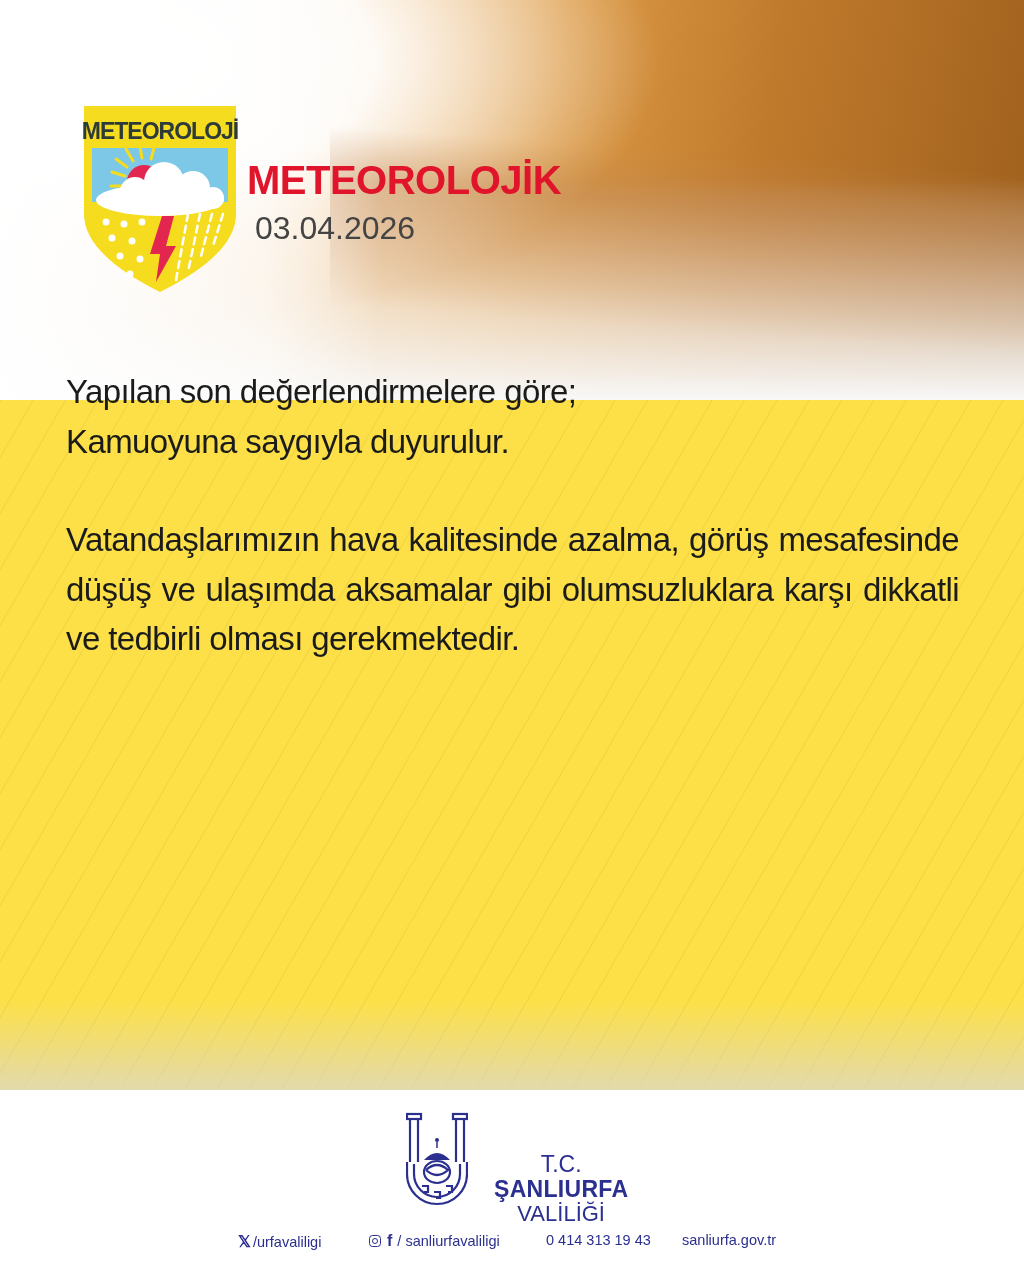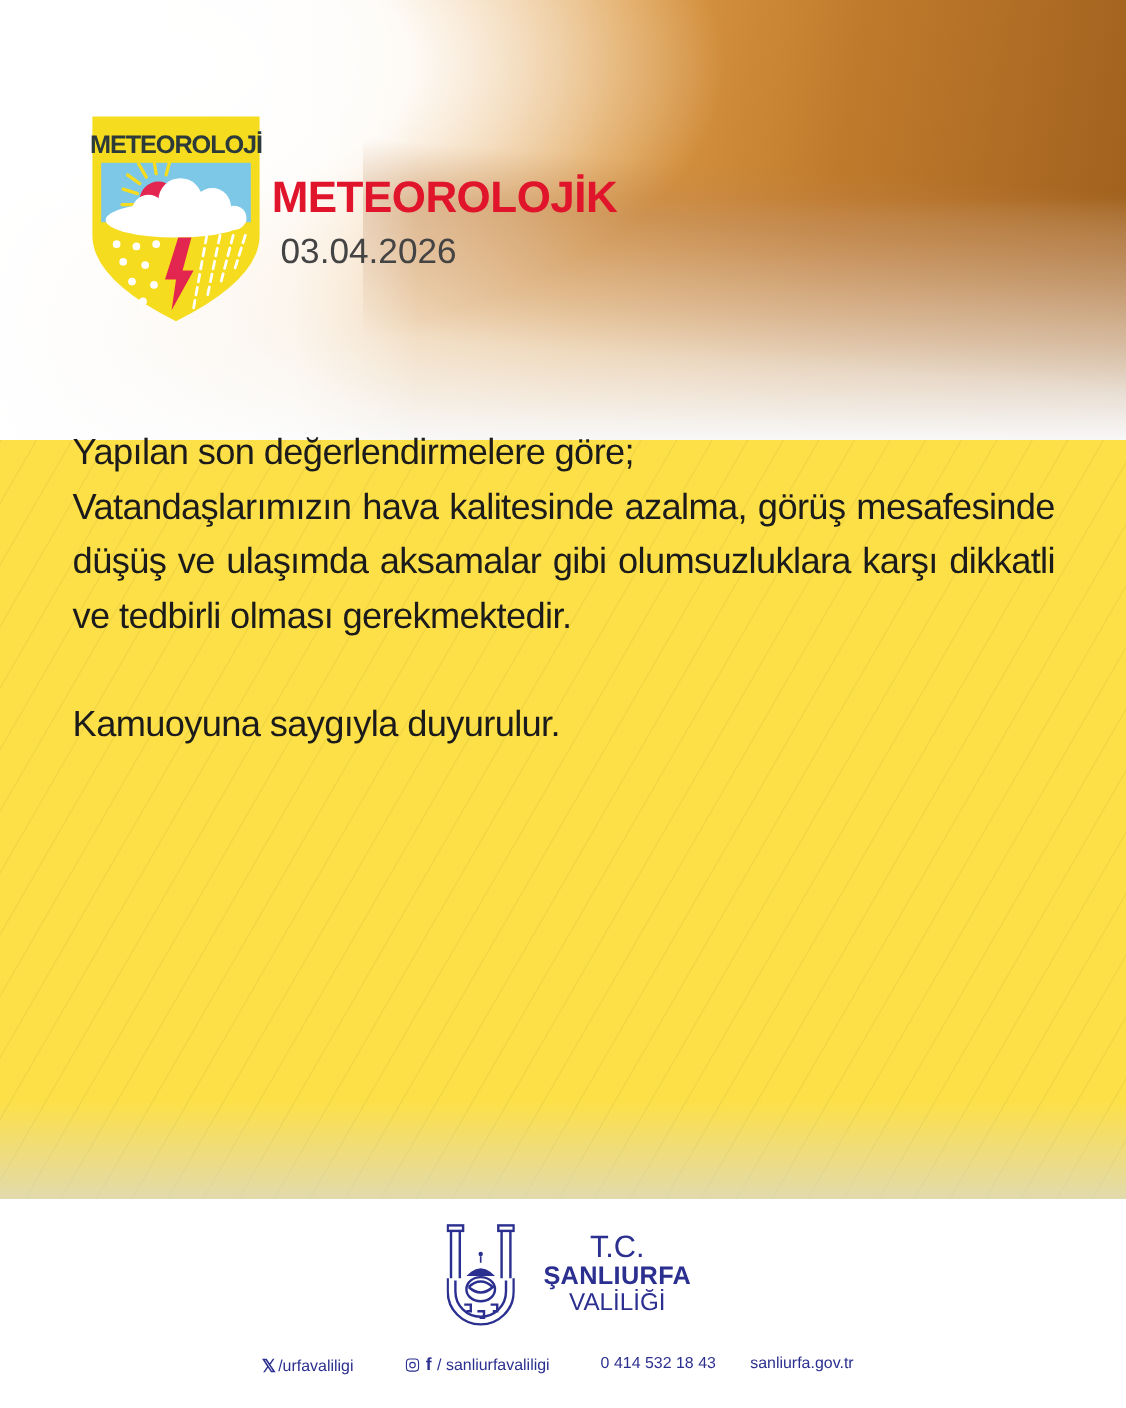--- a/index.html
+++ b/index.html
@@ -43,33 +43,33 @@
     font-family: "Liberation Sans", sans-serif; font-weight: 700; color: #e0142b;
     font-size: 40px; line-height: 40px; letter-spacing: -0.5px;
   }
   .title-date {
     font-family: "Liberation Sans", sans-serif; color: #444; font-size: 32px;
     margin-top: 10px; margin-left: 8px; letter-spacing: 0px;
   }
 
   
   .body-text {
-    position: absolute; left: 66px; top: 386px; width: 893px;
+    position: absolute; left: 66px; top: 367px; width: 893px;
     font-family: "Liberation Sans", sans-serif; color: #1b1b1b;
     font-size: 33px; line-height: 49.5px; letter-spacing: -0.6px;
   }
   .para { text-align: justify; text-align-last: left; }
   .para + .para { margin-top: 49px; }
   .intro { text-align: left; }
 
   
   .footer { position: absolute; left: 0; top: 1090px; width: 1024px; height: 190px; background: #ffffff; }
   .vali-logo { position: absolute; left: 406px; top: 1112px; width: 62px; height: 96px; }
   .vali-text { position: absolute; left: 494px; top: 1122px; text-align: center; color: #2b2f8f; }
-  .vali-tc { font-size: 28px; line-height: 24px; }
+  .vali-tc { font-size: 23px; line-height: 24px; margin-top: 30px; }
   .vali-name { font-size: 23px; line-height: 26px; font-weight: 700; letter-spacing: 0.3px; }
   .vali-sub { font-size: 22px; line-height: 24px; }
 
   .contacts {
     position: absolute; top: 1232px; left: 0; width: 1024px;
     font-size: 14.5px; color: #2b2f8f;
   }
   .contact { position: absolute; top: 0; white-space: nowrap; display: flex; align-items: center; gap: 2px; }
   .ic { font-weight: 700; display: inline-block; }
   .ic-x { font-size: 16px; }
@@ -134,22 +134,22 @@
     </g>
   </svg>
 
   <div class="title-block">
     <div class="title-line">METEOROLOJİK</div>
     <div class="title-date">03.04.2026</div>
   </div>
 
   <div class="body-text">
     <div class="intro">Yapılan son değerlendirmelere göre;</div>
+    <div class="para">Kamuoyuna saygıyla duyurulur.</div>
     <div class="para">Vatandaşlarımızın hava kalitesinde azalma, görüş mesafesinde düşüş ve ulaşımda aksamalar gibi olumsuzluklara karşı dikkatli ve tedbirli olması gerekmektedir.</div>
-    <div class="para">Kamuoyuna saygıyla duyurulur.</div>
   </div>
 
   <div class="footer"></div>
 
   <svg class="vali-logo" viewBox="0 0 62 96">
     <g fill="none" stroke="#2b2f8f" stroke-width="2.2">
       <rect x="1" y="2" width="14" height="5"></rect>
       <rect x="47" y="2" width="14" height="5"></rect>
       <line x1="4" y1="7" x2="4" y2="50"></line>
         <line x1="12" y1="7" x2="12" y2="50"></line>
@@ -175,16 +175,16 @@
   <div class="contacts">
     <div class="contact" style="left:238px">
       <span class="ic ic-x">𝕏</span>
       <span>/urfavaliligi</span>
     </div>
     <div class="contact" style="left:369px">
       <span class="ig"></span>
       <span class="fb">f</span>
       <span>/ sanliurfavaliligi</span>
     </div>
-    <div class="contact" style="left:546px">0 414 532 18 43</div>
+    <div class="contact" style="left:546px">0 414 313 19 43</div>
     <div class="contact" style="left:682px">sanliurfa.gov.tr</div>
   </div>
 </div>
 
 </body></html>

